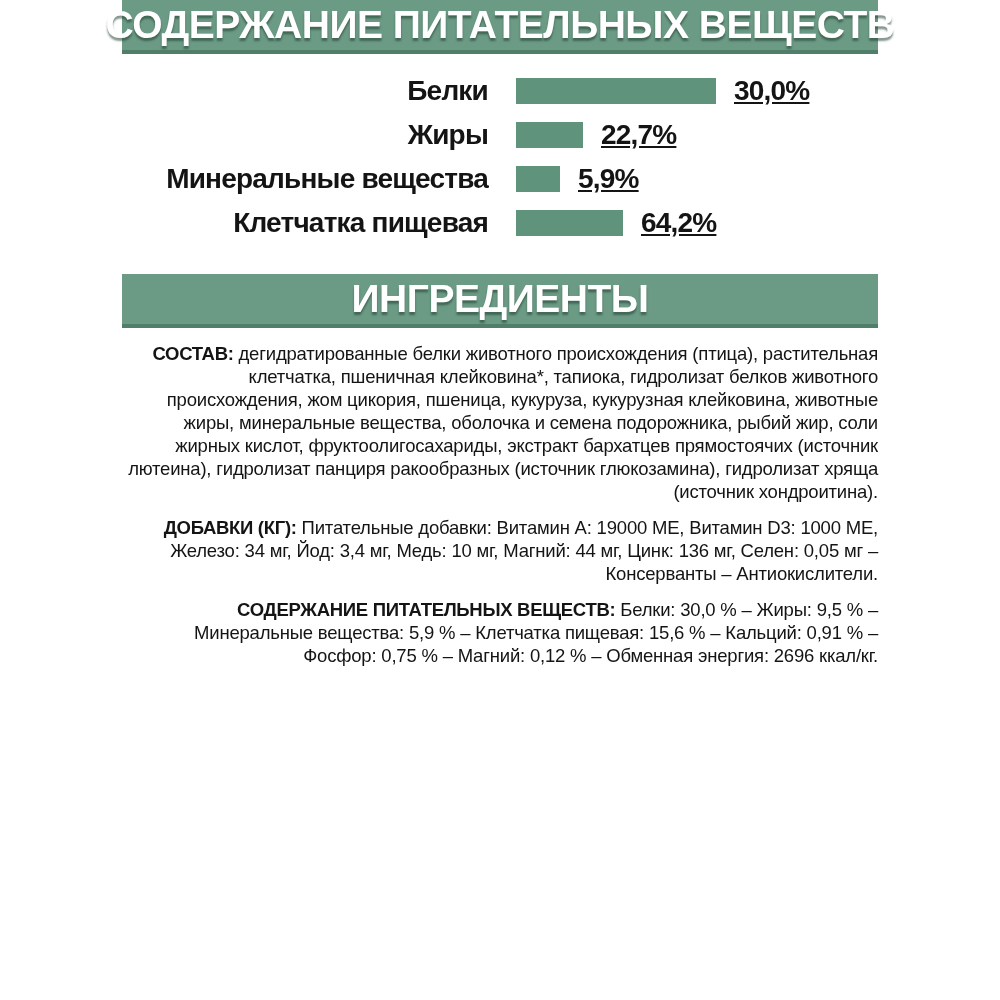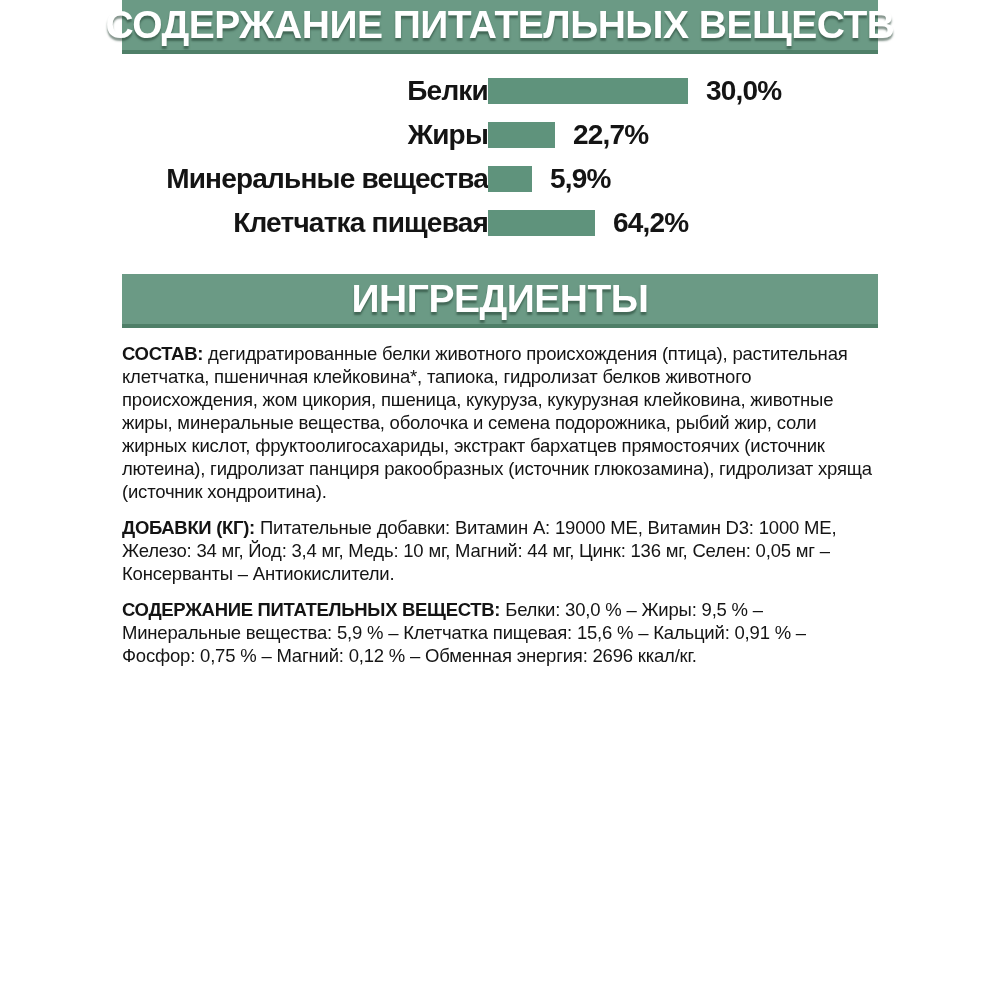--- a/index.html
+++ b/index.html
@@ -40,33 +40,36 @@
   }
   
   .chart {
     margin-top: 24px;
   }
   .chart-row {
     display: flex;
     align-items: center;
     height: 26px;
     margin-bottom: 18px;
+    gap: 16px;
   }
   .chart-row:last-child { margin-bottom: 0; }
   .chart-label {
     width: 366px;
     text-align: right;
     font-weight: bold;
     font-size: 28px;
     letter-spacing: -0.8px;
     white-space: nowrap;
   }
   .bar-wrap {
     display: flex;
     align-items: center;
+    margin-left: 12px;
+    text-decoration: underline;
   }
   .bar {
     height: 26px;
     background: #5f937c;
   }
   .chart-value {
     font-weight: bold;
     font-size: 28px;
     letter-spacing: -0.8px;
     margin-left: 18px;
@@ -77,21 +80,21 @@
   }
   
   .sections {
     margin-top: 14px;
   }
   .section {
     font-size: 18.5px;
     line-height: 23px;
     letter-spacing: -0.2px;
     margin: 0 0 13px 0;
-    text-align: left;
+    text-align: right;
   }
   .section .heading {
     font-weight: bold;
     letter-spacing: -0.3px;
   }
   .footnote {
     font-size: 18.5px;
     line-height: 23px;
     letter-spacing: -0.2px;
     margin: 6px 0 0 0;

